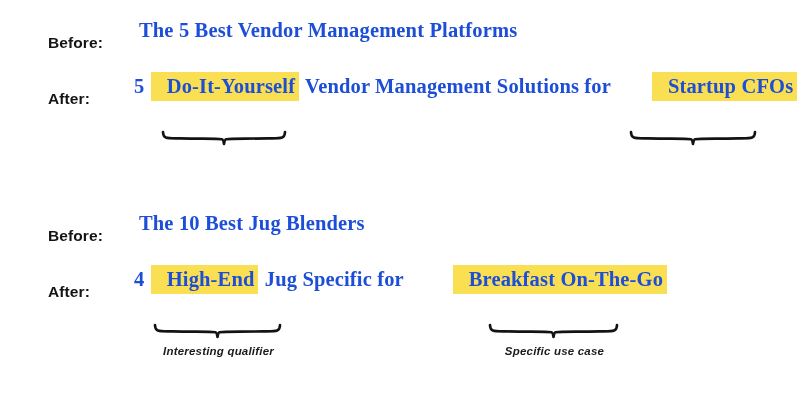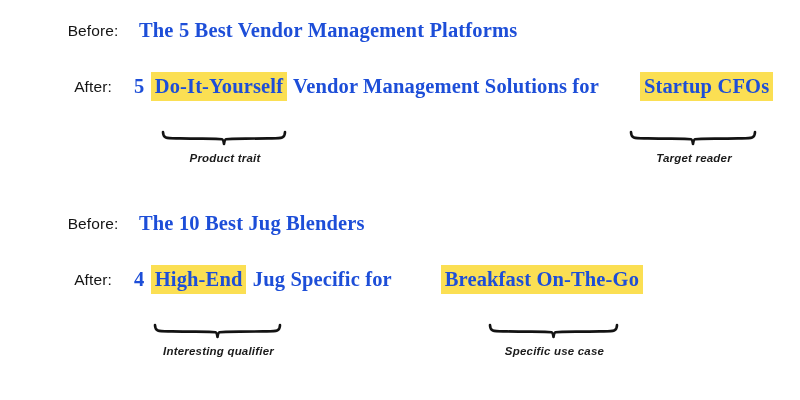--- a/index.html
+++ b/index.html
@@ -33,29 +33,28 @@
   .headline-row {
     position: relative;
     height: 34px;
     display: flex;
     align-items: baseline;
   }
 
   .row-label {
     position: absolute;
     left: 48px;
-    top: 0;
+    top: 12px;
     width: 90px;
     font-family: "Liberation Sans", sans-serif;
-    font-weight: normal;
+    font-weight: bold;
     font-size: 15.5px;
     color: #141414;
     letter-spacing: 0.1px;
     white-space: nowrap;
-    text-align: center;
   }
 
   .headline {
     position: absolute;
     left: 139px;
     top: -3px;
     font-family: "Liberation Serif", serif;
     font-weight: bold;
     font-size: 20.5px;
     color: #1d4ed8;
@@ -66,21 +65,21 @@
   .headline.after-line {
     left: 134px;
   }
 
   .headline .seg {
     display: inline;
     padding: 2px 0 3px 0;
   }
 
   .headline .hl {
-    padding: 3px 4px 4px 4px;
+    padding: 3px 4px 4px 16px;
     margin: 0 1px;
     box-decoration-break: clone;
     -webkit-box-decoration-break: clone;
   }
 
   
   .annotation {
     position: absolute;
     text-align: center;
     white-space: nowrap;
@@ -129,30 +128,28 @@
       <span class="row-label">After:</span>
       <span class="headline after-line"><span class="seg">5 </span><span class="seg hl" style="background: rgb(251, 223, 83);">Do-It-Yourself</span><span class="seg"> Vendor Management Solutions for </span><span class="seg hl" style="background: rgb(251, 223, 83); margin-left: 36px;">Startup CFOs</span></span>
     </div>
 
     <div class="annotation" id="annot-0-0">
       <span class="brace">
         <svg width="128" height="16" viewBox="0 0 128 16" fill="none" xmlns="http://www.w3.org/2000/svg">
           <path d="M3 2 C3 9, 7 8.2, 20 8.4 C46 8.8, 58 8.6, 62 9.2 C63.2 9.4, 63.6 11.5, 64 14 C64.4 11.5, 64.8 9.4, 66 9.2 C70 8.6, 82 8.8, 108 8.4 C121 8.2, 125 9, 125 2" stroke="#131313" stroke-width="2.6" stroke-linecap="round" stroke-linejoin="round"></path>
         </svg>
       </span>
-      <span class="annot-caption">Product trait</span>
     </div>
 
     <div class="annotation" id="annot-0-1">
       <span class="brace">
         <svg width="130" height="16" viewBox="0 0 130 16" fill="none" xmlns="http://www.w3.org/2000/svg">
           <path d="M3 2 C3 9, 7 8.2, 20 8.4 C47 8.8, 59 8.6, 63 9.2 C64.2 9.4, 64.6 11.5, 65 14 C65.4 11.5, 65.8 9.4, 67 9.2 C71 8.6, 83 8.8, 110 8.4 C123 8.2, 127 9, 127 2" stroke="#131313" stroke-width="2.6" stroke-linecap="round" stroke-linejoin="round"></path>
         </svg>
       </span>
-      <span class="annot-caption">Target reader</span>
     </div>
   </div>
 
   <div class="example-block" id="block-1">
 
     <div class="headline-row">
       <span class="row-label">Before:</span>
       <span class="headline">The 10 Best Jug Blenders</span>
     </div>
 

